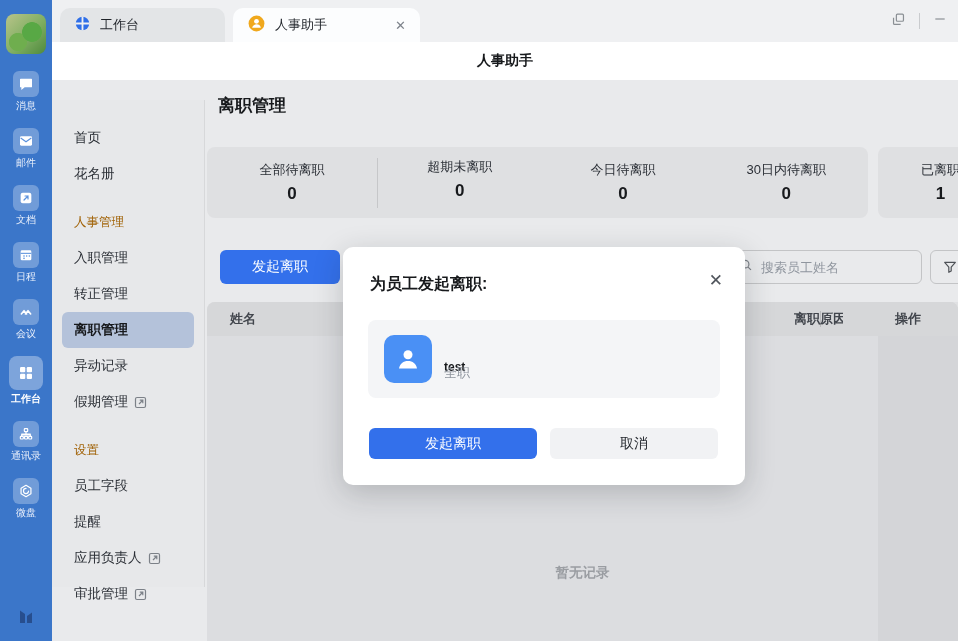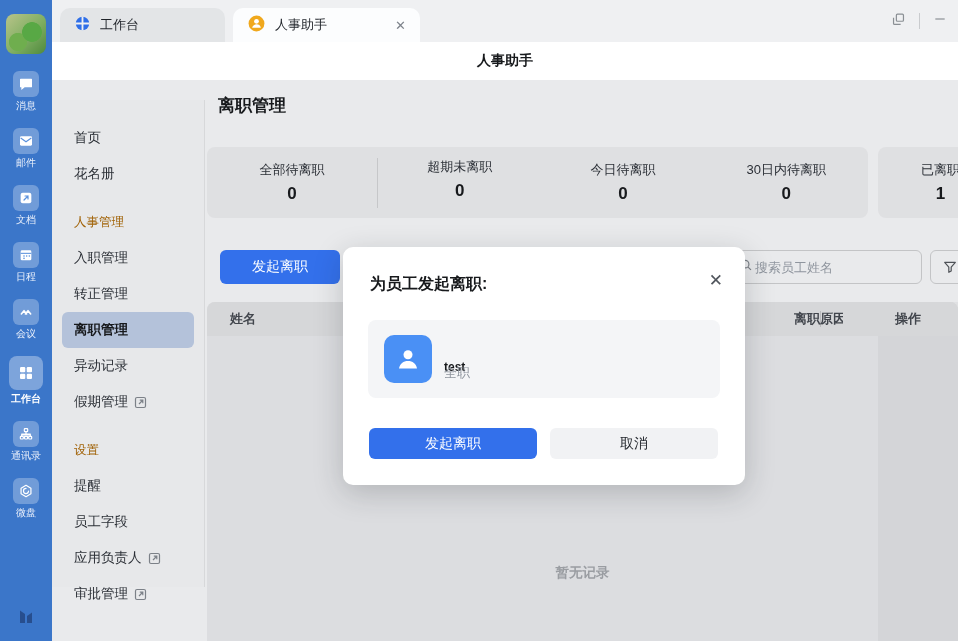--- a/index.html
+++ b/index.html
@@ -48,21 +48,21 @@
   .stats-card.right{left:673px;width:125px;flex-direction:column;justify-content:center;}
   .stat-cell{display:flex;flex-direction:column;align-items:center;justify-content:flex-start;gap:5px;}
   .stat-cell.first{width:170px;}
   .stat-cell.rest{flex:1;}
   .stat-cell.rest.divided{border-left:1px solid #c6c7c9;height:50px;}
   .stat-label{font-size:13px;color:#2b2f36;}
   .stat-value{font-size:17px;font-weight:bold;color:#17191c;}
   .stats-card.right .stat-label{white-space:nowrap;}
 
   .initiate-btn{position:absolute;left:15px;top:170px;width:120px;height:34px;background:#3370eb;color:#fff;font-size:14px;border:none;border-radius:6px;display:flex;align-items:center;justify-content:center;}
-  .search-box{position:absolute;left:525px;top:170px;width:192px;height:34px;border:1px solid #c3c4c6;border-radius:6px;display:flex;align-items:center;padding:0 8px;gap:0;}
+  .search-box{position:absolute;left:525px;top:170px;width:192px;height:34px;border:1px solid #c3c4c6;border-radius:6px;display:flex;align-items:center;padding:0 8px;gap:6px;}
   .search-box input{border:none;outline:none;background:transparent;font-size:13px;color:#2b2f36;width:140px;}
   .search-box input::placeholder{color:#8f959e;}
   .filter-btn{position:absolute;left:725px;top:170px;width:40px;height:34px;border:1px solid #c3c4c6;border-radius:6px;display:flex;align-items:center;justify-content:center;background:transparent;}
 
   .table{position:absolute;left:2px;top:222px;width:751px;height:339px;background:#dcdde0;border-radius:8px 8px 0 0;}
   .thead{position:relative;height:34px;background:#d6d7d9;border-radius:8px 8px 0 0;font-size:13px;color:#42464d;}
   .th{position:absolute;top:0;height:34px;display:flex;align-items:center;font-weight:bold;}
   .th-name{left:23px;}
   .th-type{left:508px;}
   .th-reason{left:587px;width:49px;overflow:hidden;white-space:nowrap;}
@@ -257,24 +257,24 @@
           <svg width="13" height="13" viewBox="0 0 13 13" fill="none" stroke="#7c8188" stroke-width="1.2">
             <rect x="1.5" y="1.5" width="10" height="10" rx="1.5"></rect>
             <path d="M5 8l3.5-3.5M5.8 4.2h3v3"></path>
           </svg>
         </span>
     </div>
     <div class="side-item section" data-interactable="false">
         <span data-interactable="false">设置</span>
       </div>
     <div class="side-item" data-interactable="true">
+        <span data-interactable="false">员工字段</span>
+      </div>
+    <div class="side-item" data-interactable="true">
         <span data-interactable="false">提醒</span>
-      </div>
-    <div class="side-item" data-interactable="true">
-        <span data-interactable="false">员工字段</span>
       </div>
     <div class="side-item" data-interactable="true">
       <span data-interactable="false">应用负责人</span>
       <span class="ext-icon" data-interactable="false">
           <svg width="13" height="13" viewBox="0 0 13 13" fill="none" stroke="#7c8188" stroke-width="1.2">
             <rect x="1.5" y="1.5" width="10" height="10" rx="1.5"></rect>
             <path d="M5 8l3.5-3.5M5.8 4.2h3v3"></path>
           </svg>
         </span>
     </div>

